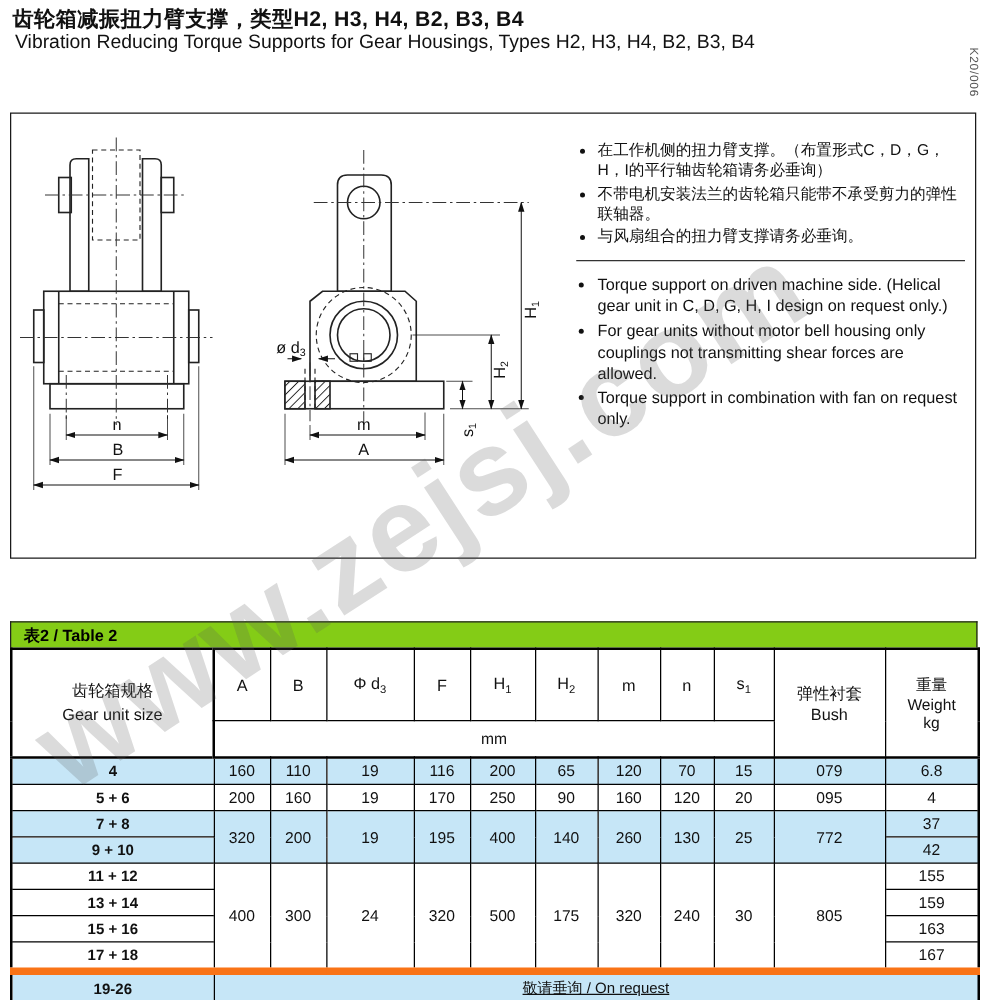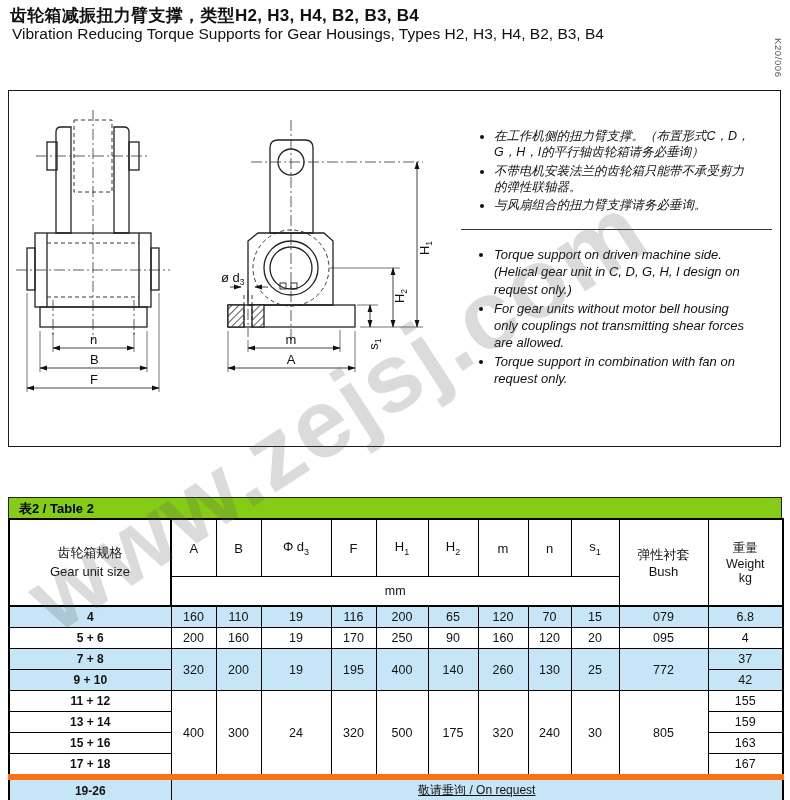--- a/index.html
+++ b/index.html
@@ -14,21 +14,21 @@
     position:absolute;right:6px;top:38px;writing-mode:vertical-rl;
     font-size:9.5px;color:#555;letter-spacing:.6px;
   }
   .frame{
     position:absolute;left:8px;top:90px;width:773px;height:357px;
     border:1.5px solid #1a1a1a;box-sizing:border-box;background:transparent;
   }
   svg.drawing{position:absolute;left:8px;top:90px;width:773px;height:357px;}
   svg.drawing text{font-family:"Liberation Sans","DejaVu Sans",sans-serif;font-size:13px;fill:#111;}
   .notes{position:absolute;left:461px;top:112px;width:311px;}
-  .notes ul{margin:16px;padding:0 0 0 17px;font-style:italic;}
+  .notes ul{margin:0;padding:0 0 0 17px;}
   .notes ul.zh{font-size:12.5px;line-height:1.3;}
   .notes ul.en{font-size:13px;line-height:1.32;}
   .notes li{margin:0 0 2px 0;}
   .notes hr{border:none;border-top:1.2px solid #333;margin:11px 0 10px 0;}
   .watermark{
     position:absolute;left:-34px;top:300px;width:920px;height:120px;
     font-size:97px;font-weight:bold;color:rgba(90,90,90,0.22);
     transform:rotate(-33deg);transform-origin:50% 50%;
     white-space:nowrap;letter-spacing:2px;pointer-events:none;z-index:9;
   }

